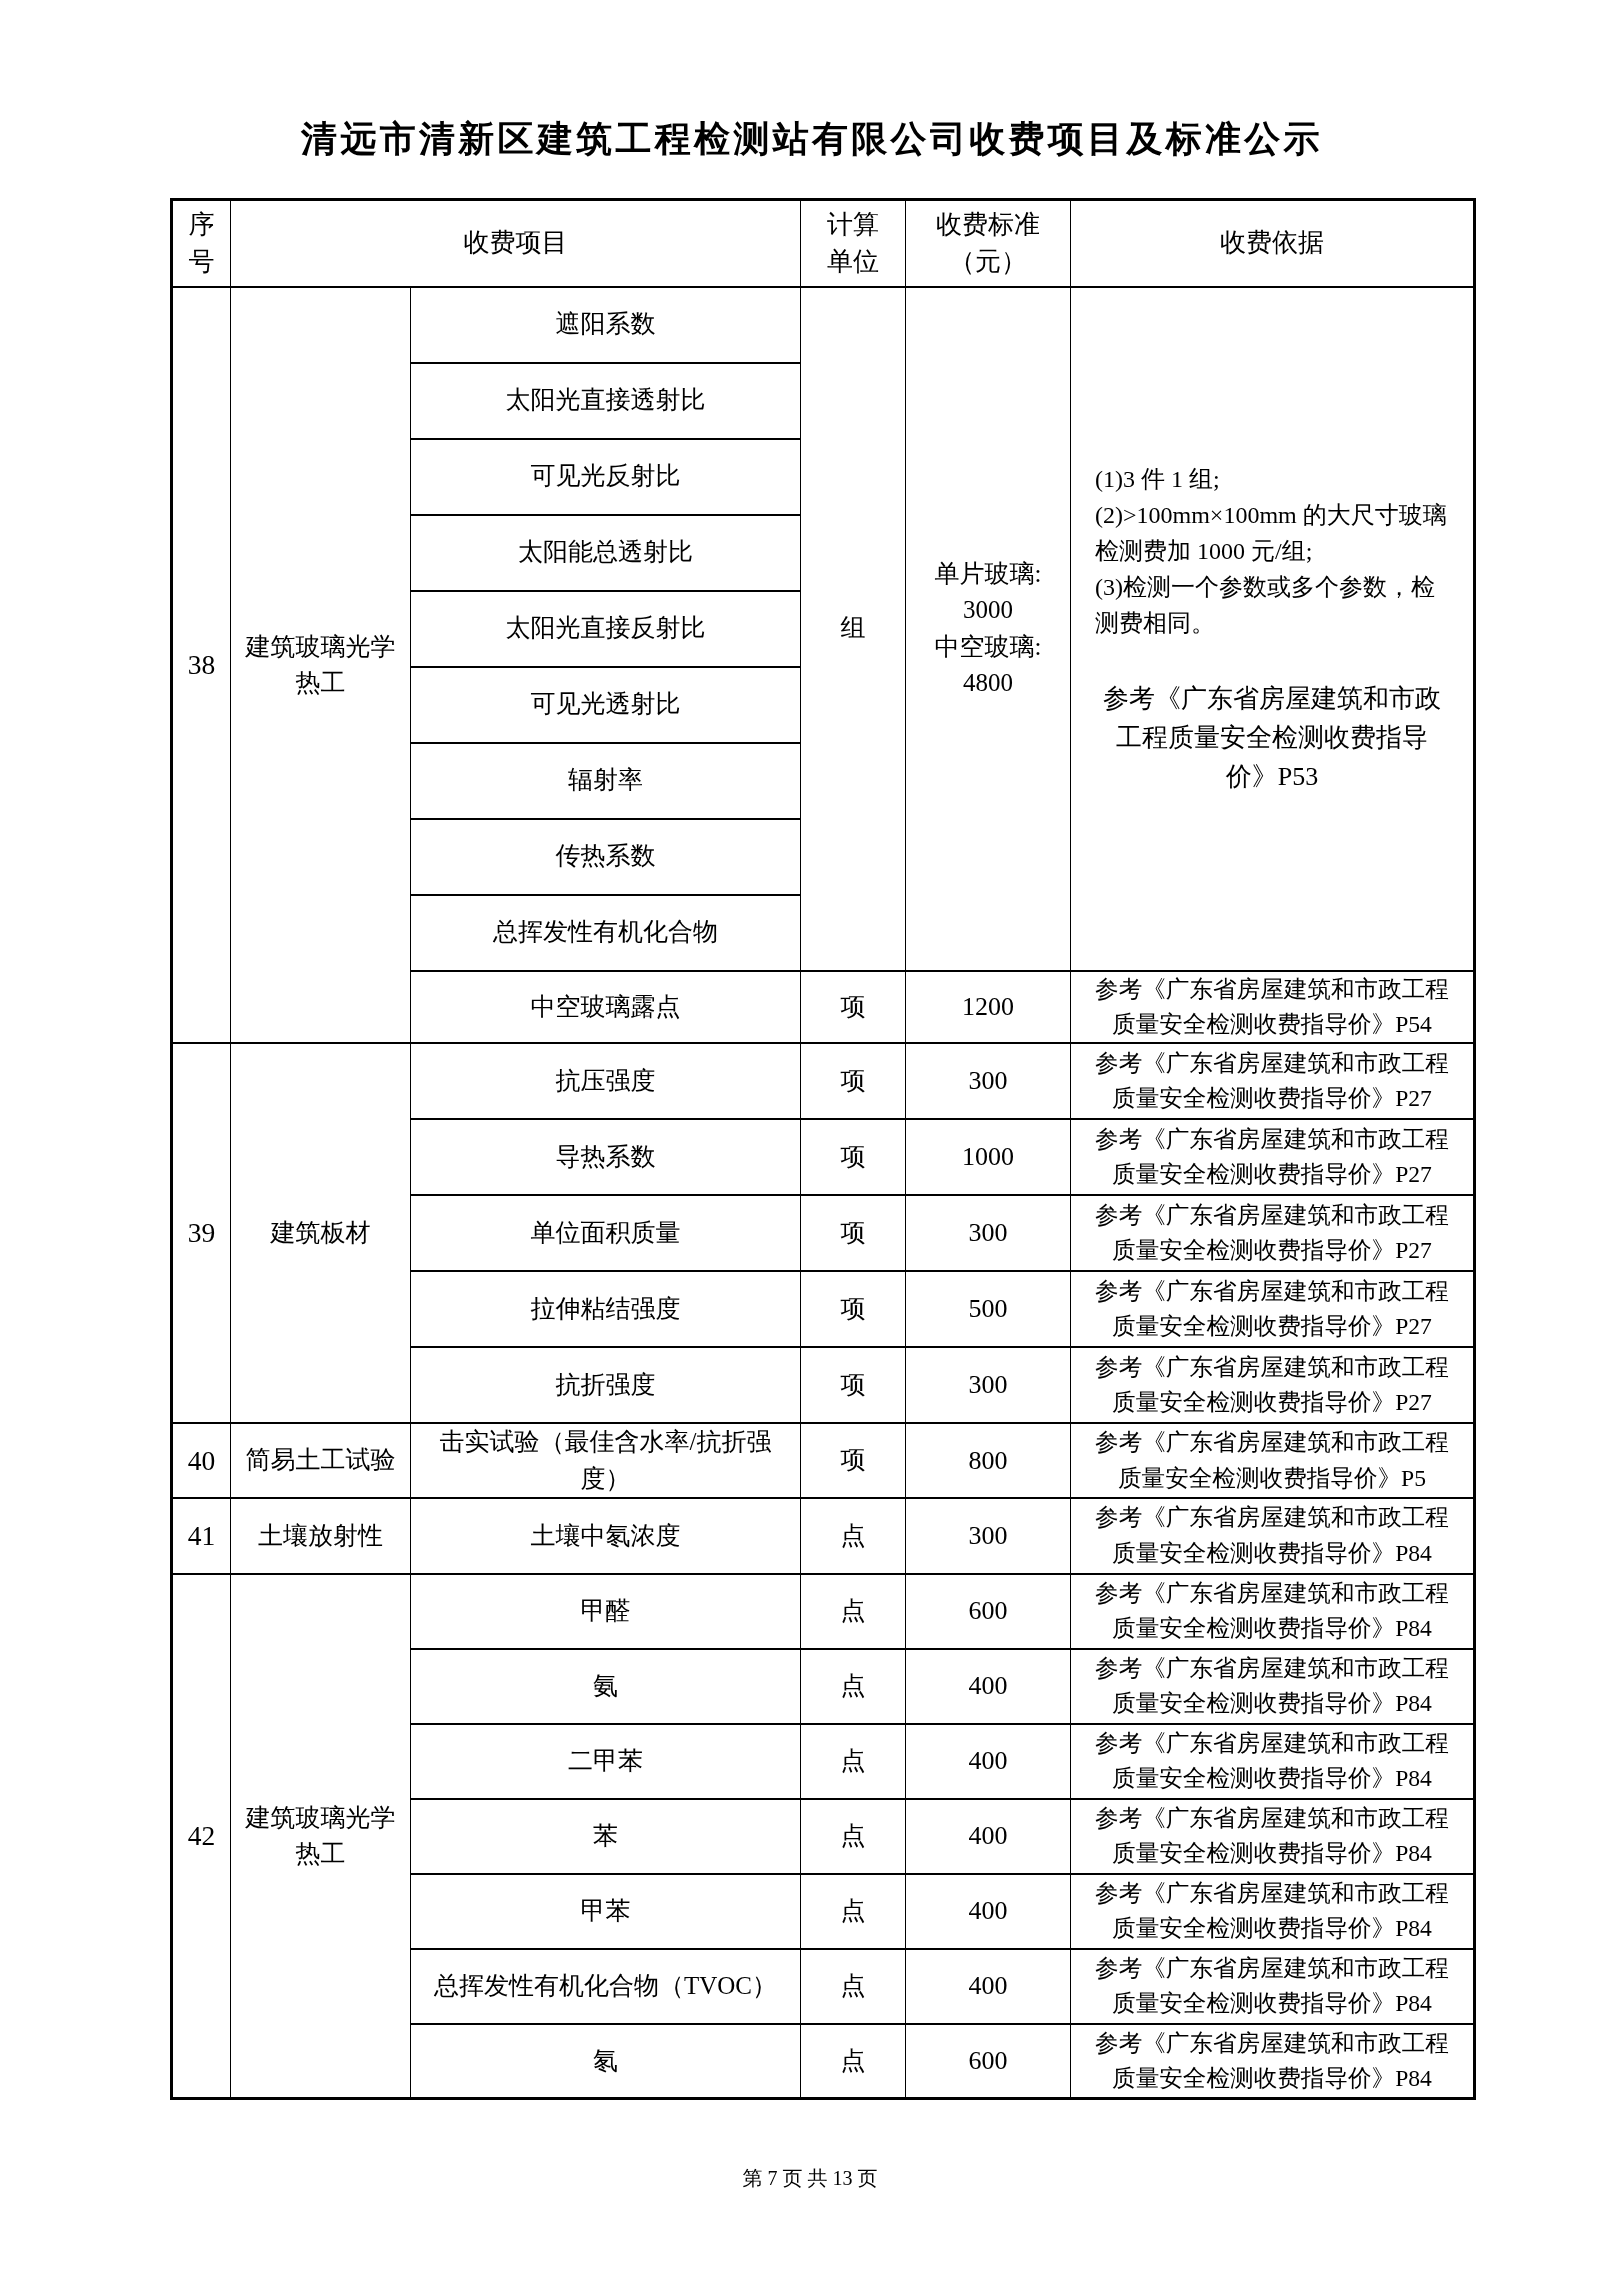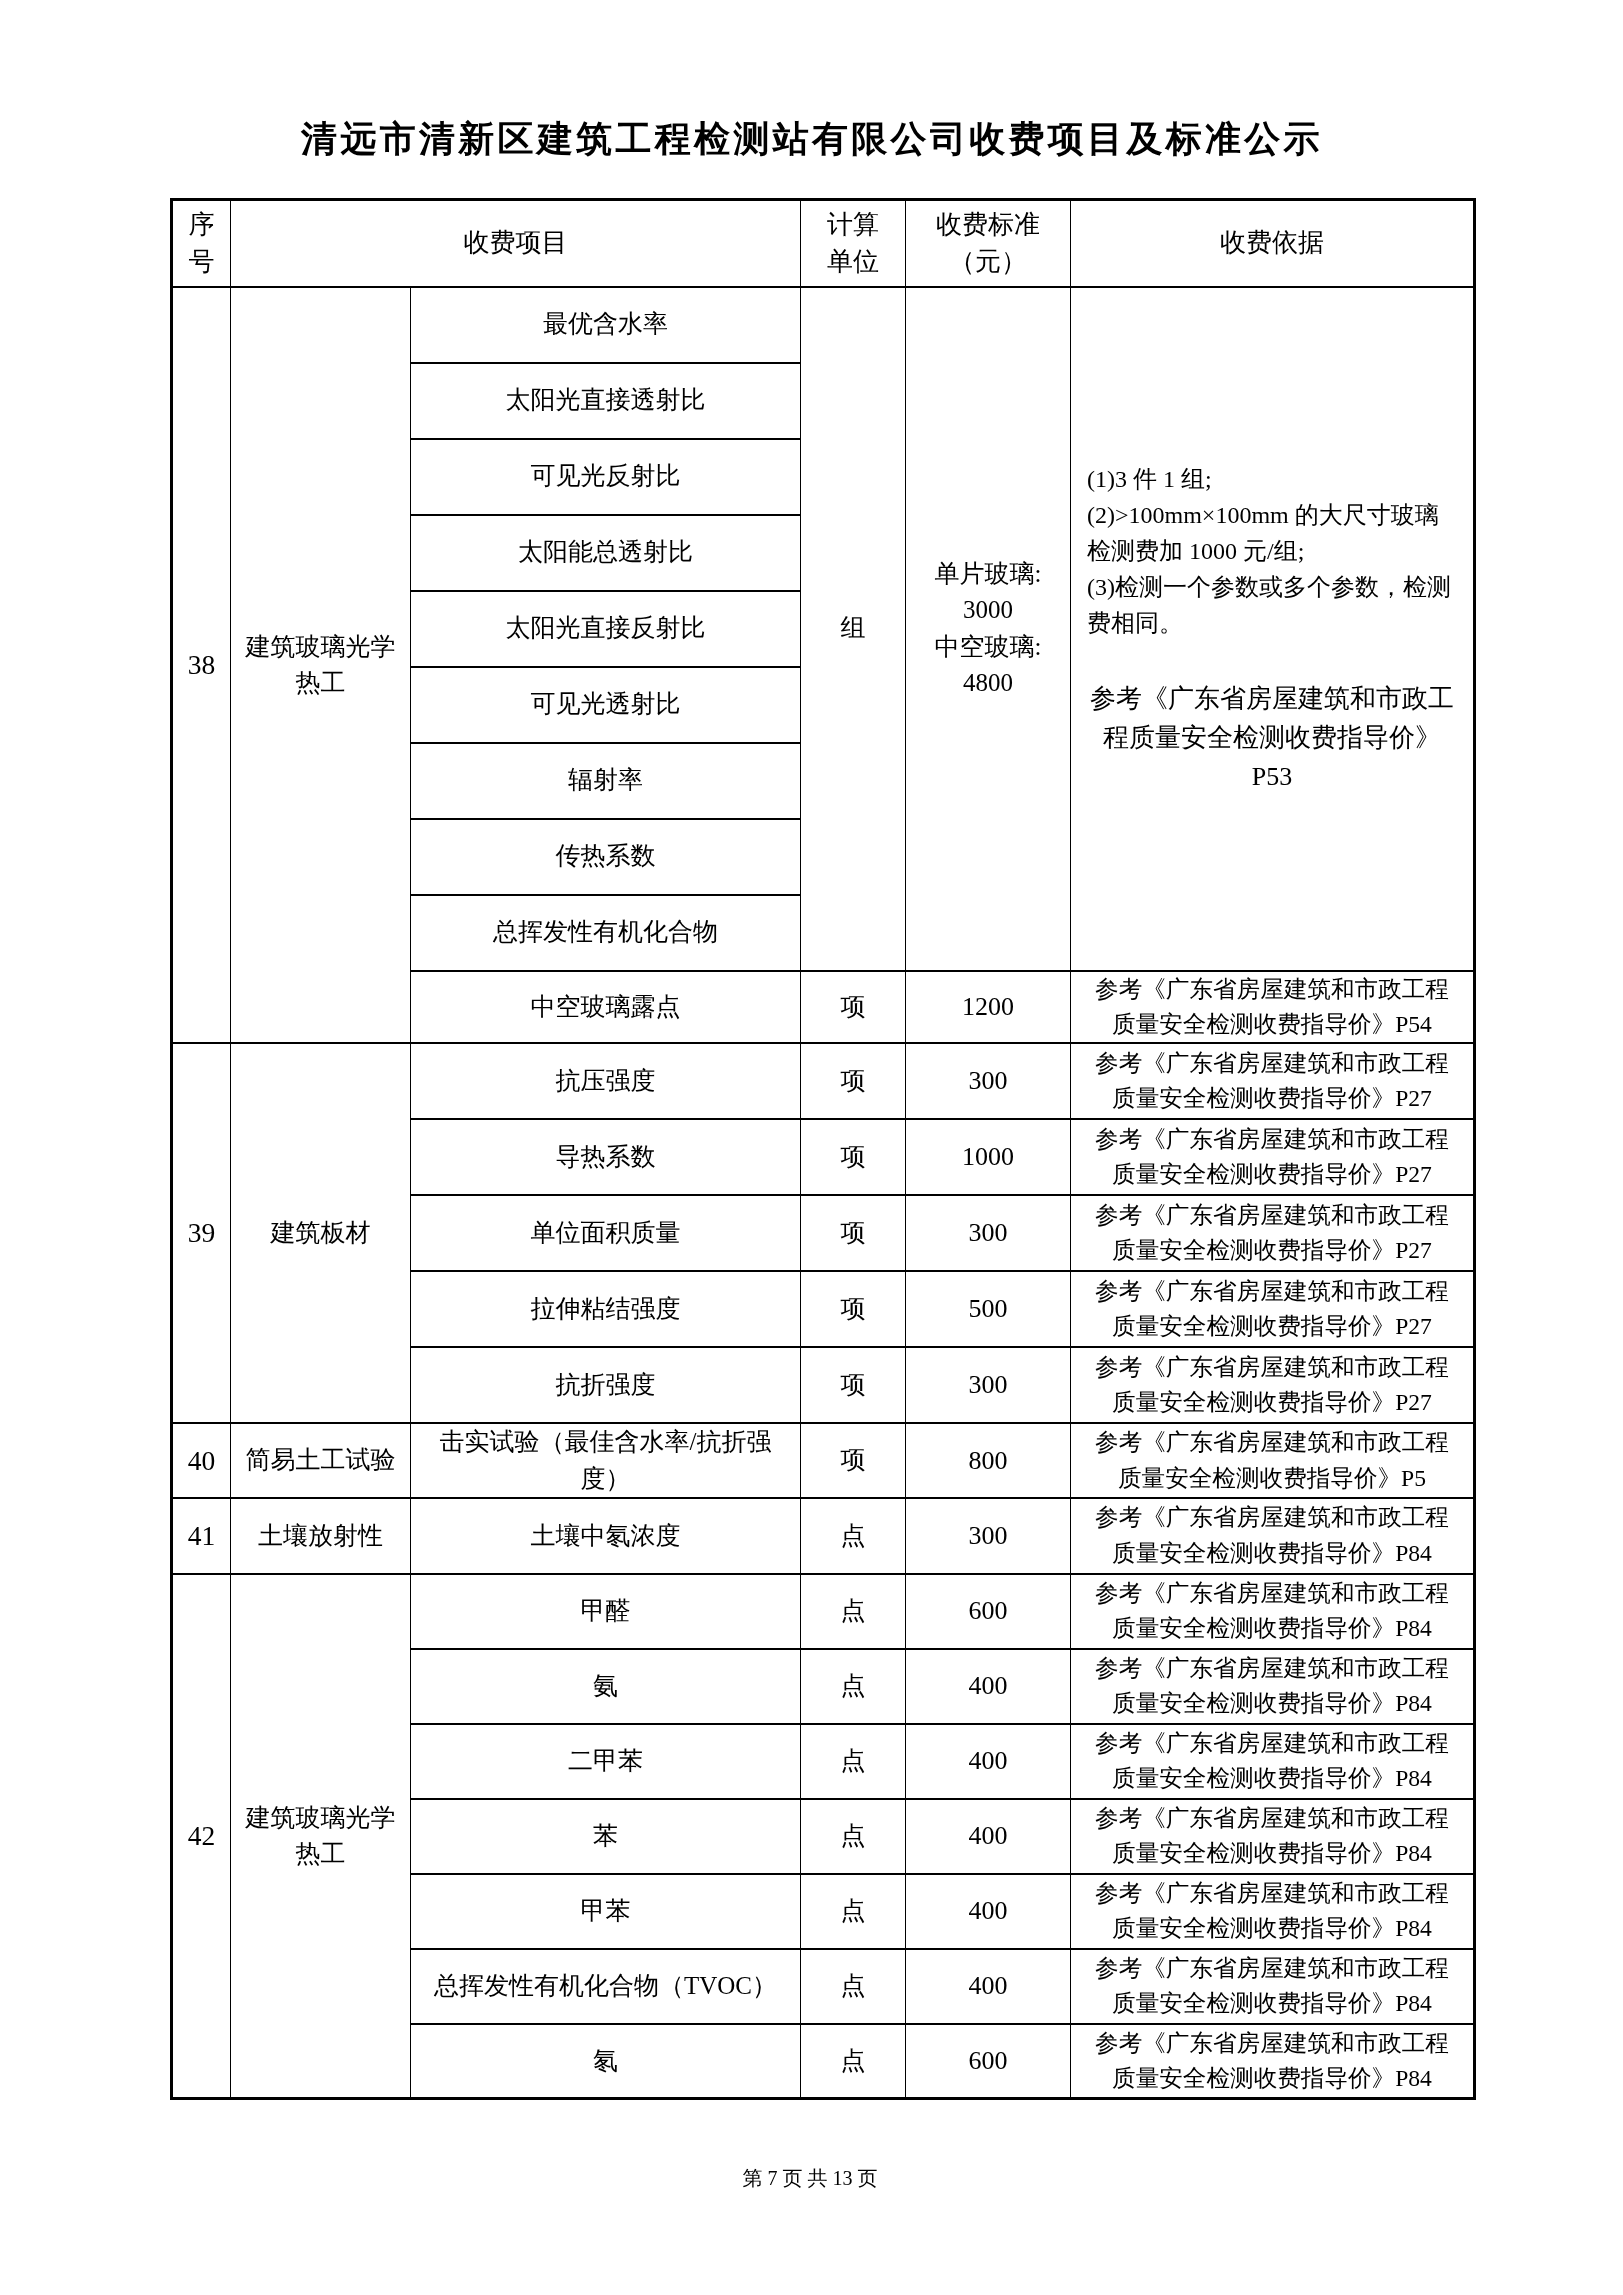--- a/index.html
+++ b/index.html
@@ -31,21 +31,21 @@
     word-break:break-word;
   }
   tr.hdr{height:87px;}
   tr.h116{height:76px;}
   tr.h110{height:72px;}
   tr.h127{height:74px;}
   tr.h115{height:75px;}
   td.headcell{font-size:26px;}
   td.no{font-size:27.5px;}
   td.fee{font-size:26px;}
-  td.basis{font-size:23.6px;line-height:1.5;padding:0 16px;}
+  td.basis{font-size:23.6px;line-height:1.5;padding:0 24px;}
   .pre{white-space:pre-line;}
   .b38notes{text-align:left;white-space:pre-line;font-size:24px;line-height:1.5;margin-bottom:38px;}
   .b38ref{text-align:center;font-size:26px;line-height:1.5;}
   .footer{
     position:absolute;left:0;top:2165px;width:1620px;
     text-align:center;font-size:20px;
   }
 </style>
 </head>
 <body>
@@ -70,21 +70,21 @@
     <td class="headcell pre">计算
 单位</td>
     <td class="headcell pre">收费标准
 （元）</td>
     <td class="headcell">收费依据</td>
   </tr>
 
   <tr class="h116">
     <td class="no" rowspan="10">38</td>
     <td rowspan="10">建筑玻璃光学热工</td>
-    <td>最优含水率</td>
+    <td>遮阳系数</td>
     <td rowspan="9">组</td>
     <td class="pre" rowspan="9">单片玻璃:
 3000
 中空玻璃:
 4800</td>
     <td class="basis" rowspan="9">
       <div class="b38notes">(1)3 件 1 组;
 (2)&gt;100mm×100mm 的大尺寸玻璃检测费加 1000 元/组;
 (3)检测一个参数或多个参数，检测费相同。</div>
       <div class="b38ref">参考《广东省房屋建筑和市政工程质量安全检测收费指导价》P53</div>

